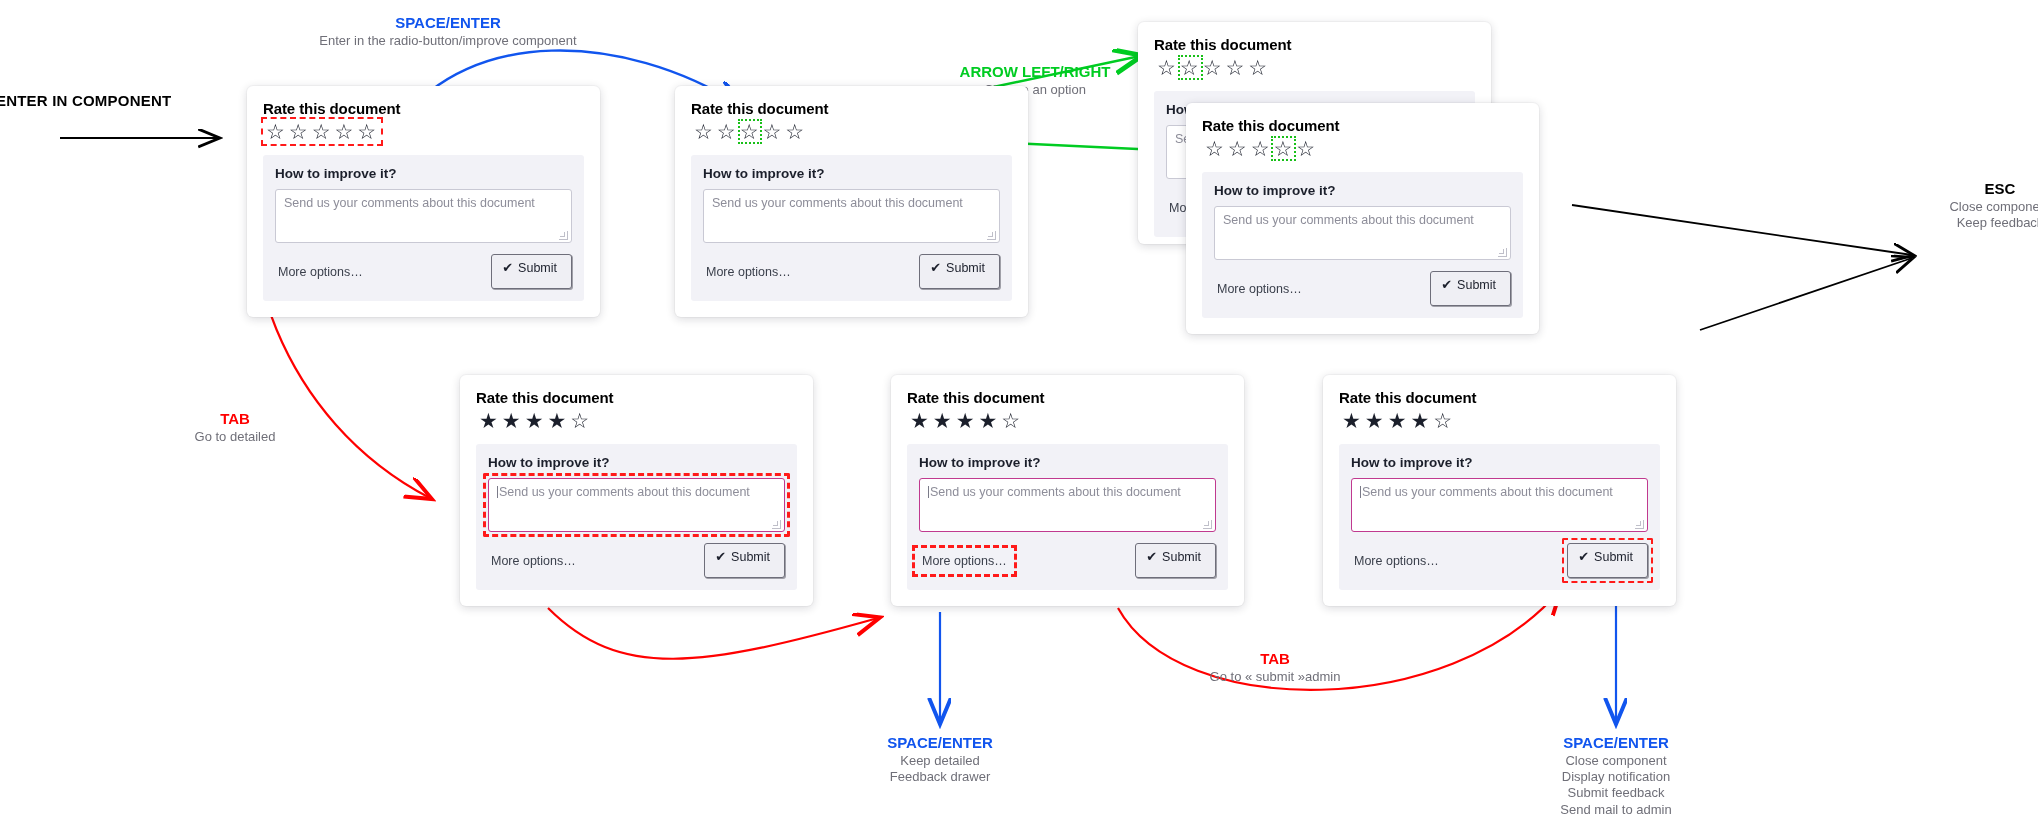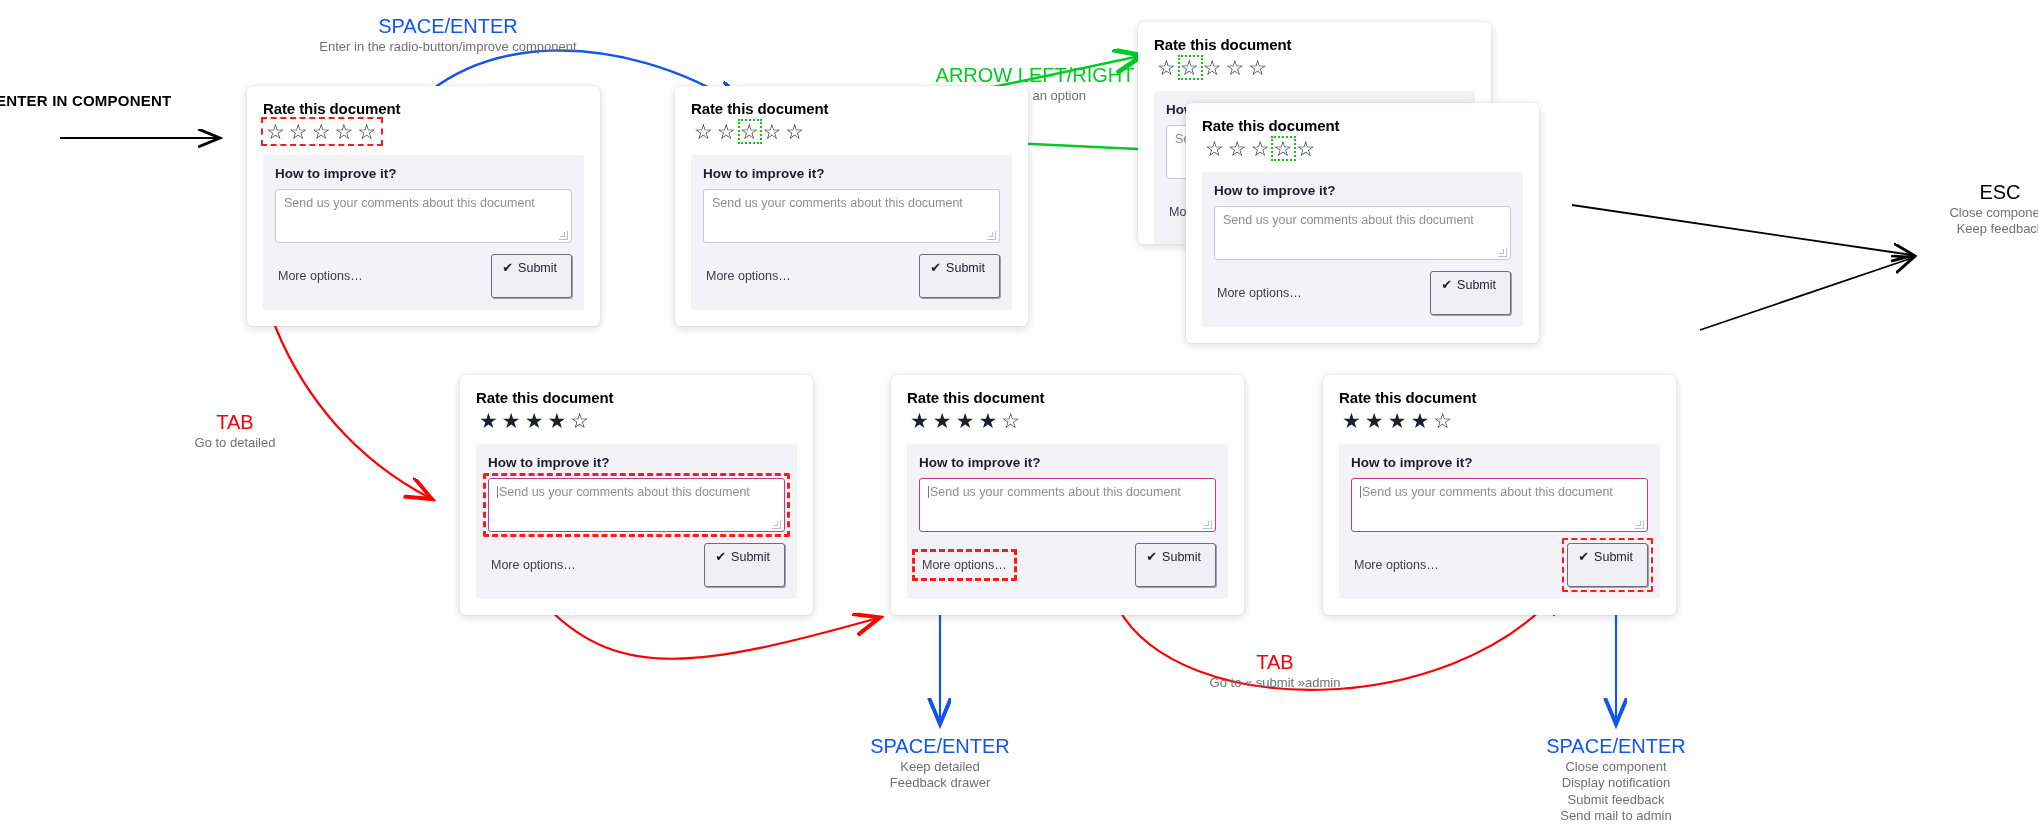--- a/index.html
+++ b/index.html
@@ -34,30 +34,30 @@
   .ta.pink{border:1.5px solid #c0398f;}
   .ta-wrap{position:relative;}
   .ta-wrap.focus-red:before{content:"";position:absolute;left:-5px;top:-5px;right:-5px;bottom:-5px;
       border:3px dashed #ff1a1a;border-radius:2px;pointer-events:none;}
   .caret{display:inline-block;width:1px;height:12px;background:#7a7a88;
          vertical-align:-2px;margin-right:1px;}
   .row{display:flex;align-items:center;justify-content:space-between;margin-top:11px;}
   .more{font-size:12.5px;color:#3a3f4b;position:relative;padding:2px 3px;}
   .more.focus-red{outline:3px dashed #ff1a1a;outline-offset:4px;}
   .submit{background:#efeff4;border:1px solid #6e6e7a;border-radius:3px;
-          font-size:12.5px;color:#1b1f2b;padding:5px 14px 22px 10px;
+          font-size:12.5px;color:#1b1f2b;padding:5px 14px 13px 10px;
           box-shadow:1px 1px 0 rgba(60,60,70,.45);position:relative;white-space:nowrap;}
   .submit .ck{font-size:13px;margin-right:5px;}
   .submit-wrap{position:relative;}
   .submit-wrap.focus-red:before{content:"";position:absolute;left:-5px;top:-5px;right:-5px;bottom:-5px;
       border:2.5px dashed #ff1a1a;border-radius:2px;pointer-events:none;}
 
   
   .anno{position:absolute;text-align:center;line-height:1.25;}
-  .anno .key{font-weight:normal;font-size:20px;}
+  .anno .key{font-weight:bold;font-size:15px;}
   .anno .desc{font-size:13px;color:#6f6f78;}
   .key.blue{color:#1155ee;}
   .key.green{color:#00cc22;}
   .key.red{color:#ff0000;}
   .key.black{color:#000;}
   .anno.left{text-align:left;}
   .title-black{font-size:15px;font-weight:bold;color:#000;letter-spacing:.2px;}
 </style>
 </head>
 <body>

